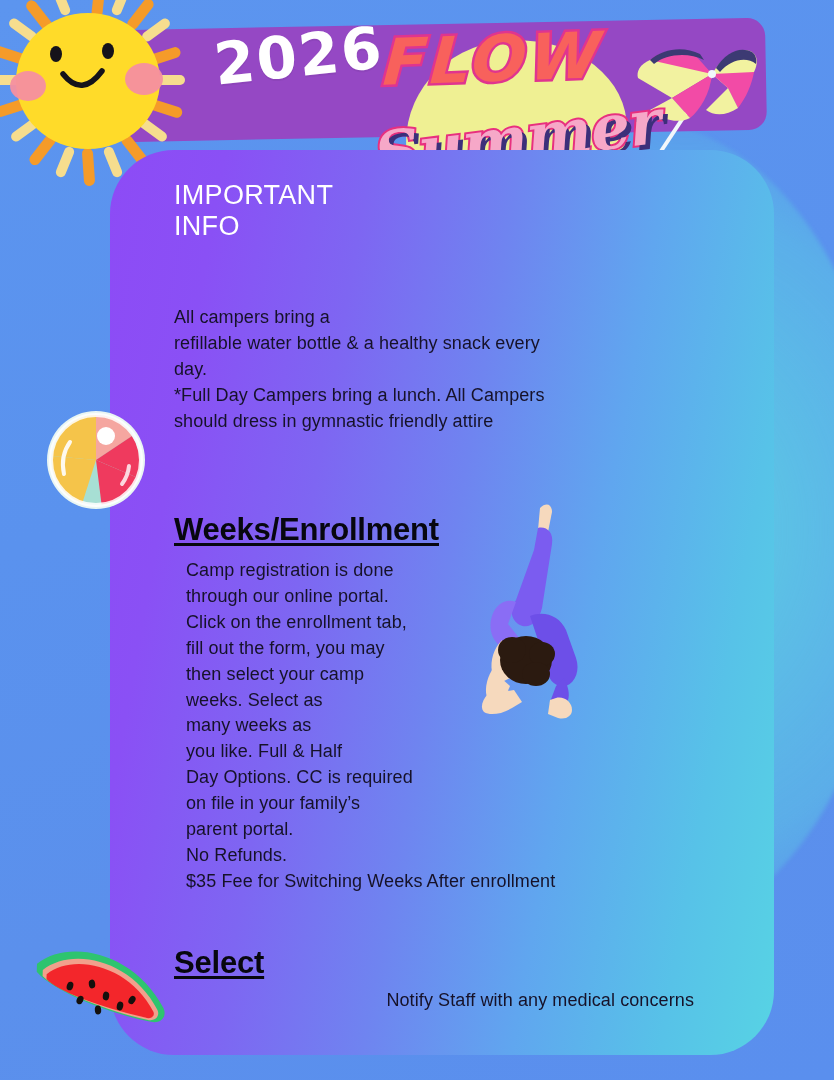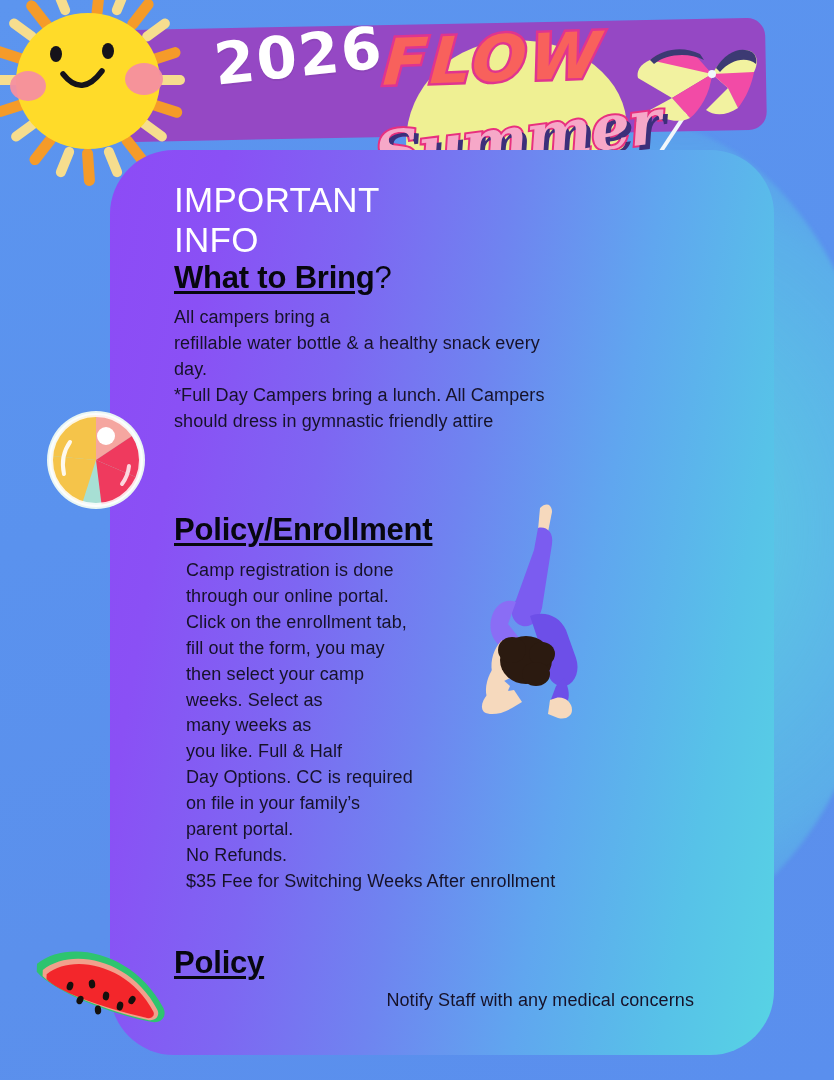--- a/index.html
+++ b/index.html
@@ -80,21 +80,21 @@
     inset: 0;
     padding: 0;
   }
 
   
   .important-info {
     position: absolute;
     left: 64px;
     top: 30px;
     color: #ffffff;
-    font-size: 35px;
+    font-size: 27px;
     font-weight: 400;
     line-height: 1.14;
     letter-spacing: 0.3px;
     white-space: pre-line;
   }
 
   .sec-heading {
     position: absolute;
     color: #07070f;
     font-size: 31px;
@@ -249,43 +249,42 @@
     <div class="logo-summer">Summer</div>
     <div class="logo-camp">CAMP</div>
   </div>
 
   <div class="info-card">
     <div class="card-inner">
 
       <div class="important-info">IMPORTANT
 INFO</div>
 
-      <div class="sec-heading" id="h-bring"><u>What to Bring</u><span class="nu">?</span></div>
       <div class="body-text" id="p-bring">All campers bring a
 refillable water bottle &amp; a healthy snack every
 day.
 *Full Day Campers bring a lunch. All Campers
 should dress in gymnastic friendly attire</div>
 
-      <div class="sec-heading" id="h-policy"><u>Policy/Enrollment</u><span class="nu"></span></div>
+      <div class="sec-heading" id="h-policy"><u>Weeks/Enrollment</u><span class="nu"></span></div>
       <div class="body-text" id="p-policy">Camp registration is done
 through our online portal.
 Click on the enrollment tab,
 fill out the form, you may
 then select your camp
 weeks. Select as
 many weeks as
 you like. Full &amp; Half
 Day Options. CC is required
 on file in your family’s
 parent  portal.
 No Refunds.
 $35 Fee for Switching Weeks After enrollment</div>
 
-      <div class="sec-heading" id="h-medical"><u>Policy</u><span class="nu"></span></div>
+      <div class="sec-heading" id="h-medical"><u>Select</u><span class="nu"></span></div>
       <div class="body-text" id="p-medical">Notify Staff with any medical concerns</div>
 
     </div>
   </div>
 
   <svg class="gymnast" viewBox="0 0 140 232">
     <path d="M68 10 C74 4 80 6 80 14 L76 34 L66 32 Z" fill="#f6d9bd"></path>
     <path d="M66 30 C74 28 82 34 80 46 L70 110 C66 126 56 132 46 126 C38 120 38 110 44 102 L62 52 Z" fill="#7b5cf0"></path>
     <path d="M44 104 C34 100 24 106 20 118 C16 130 20 142 28 148 L40 158 L52 146 L36 126 Z" fill="#8a6df5"></path>
     <path d="M58 118 C72 112 88 118 94 132 L104 160 C108 172 104 184 94 188 C86 190 78 184 76 176 L66 142 Z" fill="#6d4fe8"></path>

